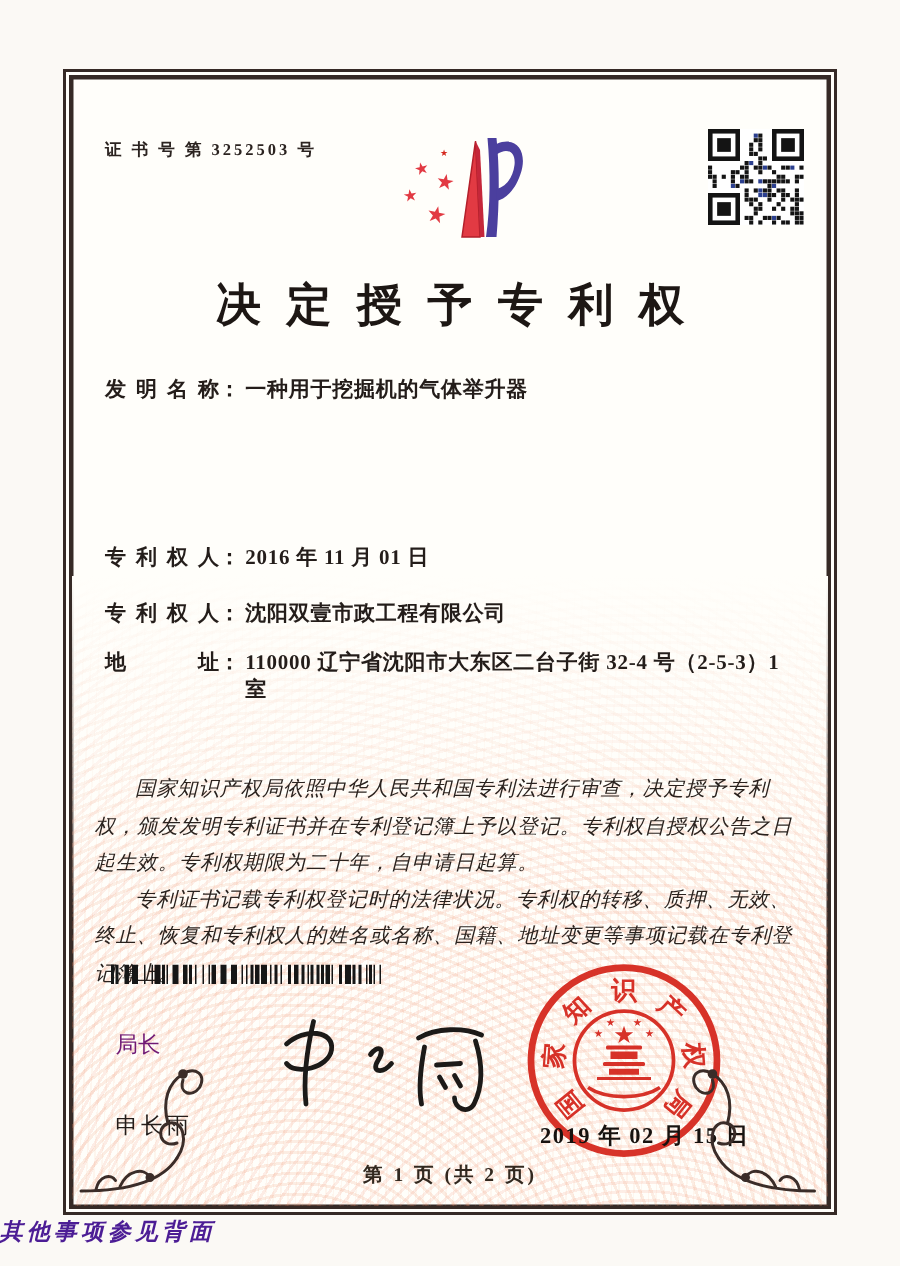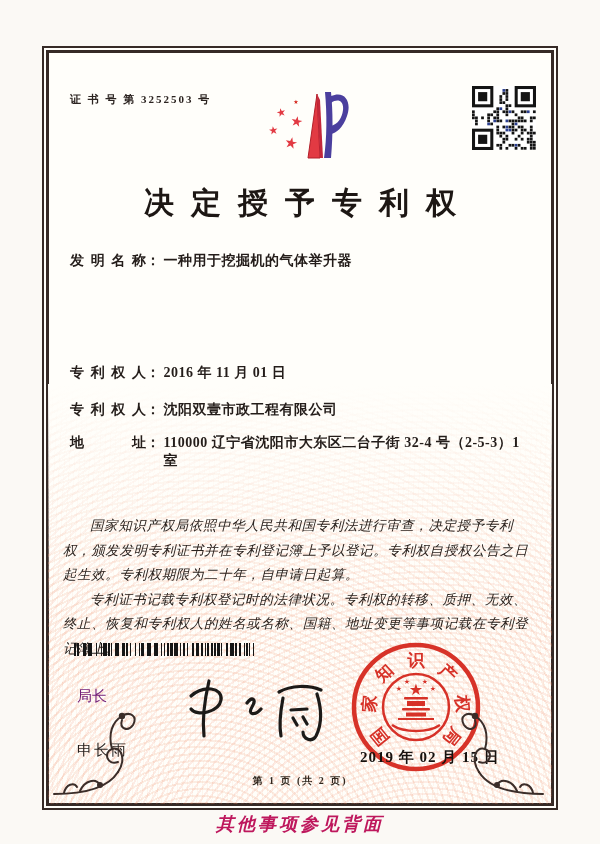--- a/index.html
+++ b/index.html
@@ -26,22 +26,22 @@
   .fvalue{display:inline-block;width:366px;vertical-align:top;letter-spacing:0.5px;}
   .pair2{position:absolute;left:225px;top:0;white-space:nowrap;}
   .pair2 .flabel{width:76px;}
   
   .bodytext{left:63px;top:494px;width:478px;font-size:13.5px;font-style:italic;color:#2a221e;line-height:1.82;letter-spacing:0.6px;margin-top:20px;}
   .bodytext p{margin:0;text-indent:2em;}
   
   .signer-title{left:77px;top:687px;font-size:15px;font-weight:400;color:#701a75;}
   .signer-name{left:77px;top:741px;font-size:15px;font-weight:400;color:#241d1a;letter-spacing:2px;}
   .seal-date{left:360px;top:748px;font-size:15px;font-weight:700;color:#17120f;letter-spacing:1px;white-space:nowrap;}
-  .page-info{left:0;right:0;top:774px;text-align:center;font-size:10px;font-weight:700;color:#32281f;letter-spacing:2px;}
-  .back-note{left:0;right:0;top:812px;text-align:center;font-size:18px;font-style:italic;font-weight:700;color:#be185d;letter-spacing:3px;}
+  .page-info{left:0;right:0;top:774px;text-align:center;font-size:13px;font-weight:700;color:#32281f;letter-spacing:2px;}
+  .back-note{left:0;right:0;top:812px;text-align:left;font-size:15px;font-style:italic;font-weight:700;color:#4c1d95;letter-spacing:3px;}
 </style>
 </head>
 <body>
 
 <div class="page">
 
   <div class="frame">
     <div class="frame-inner"></div>
     <div class="guilloche"></div>
   </div>

